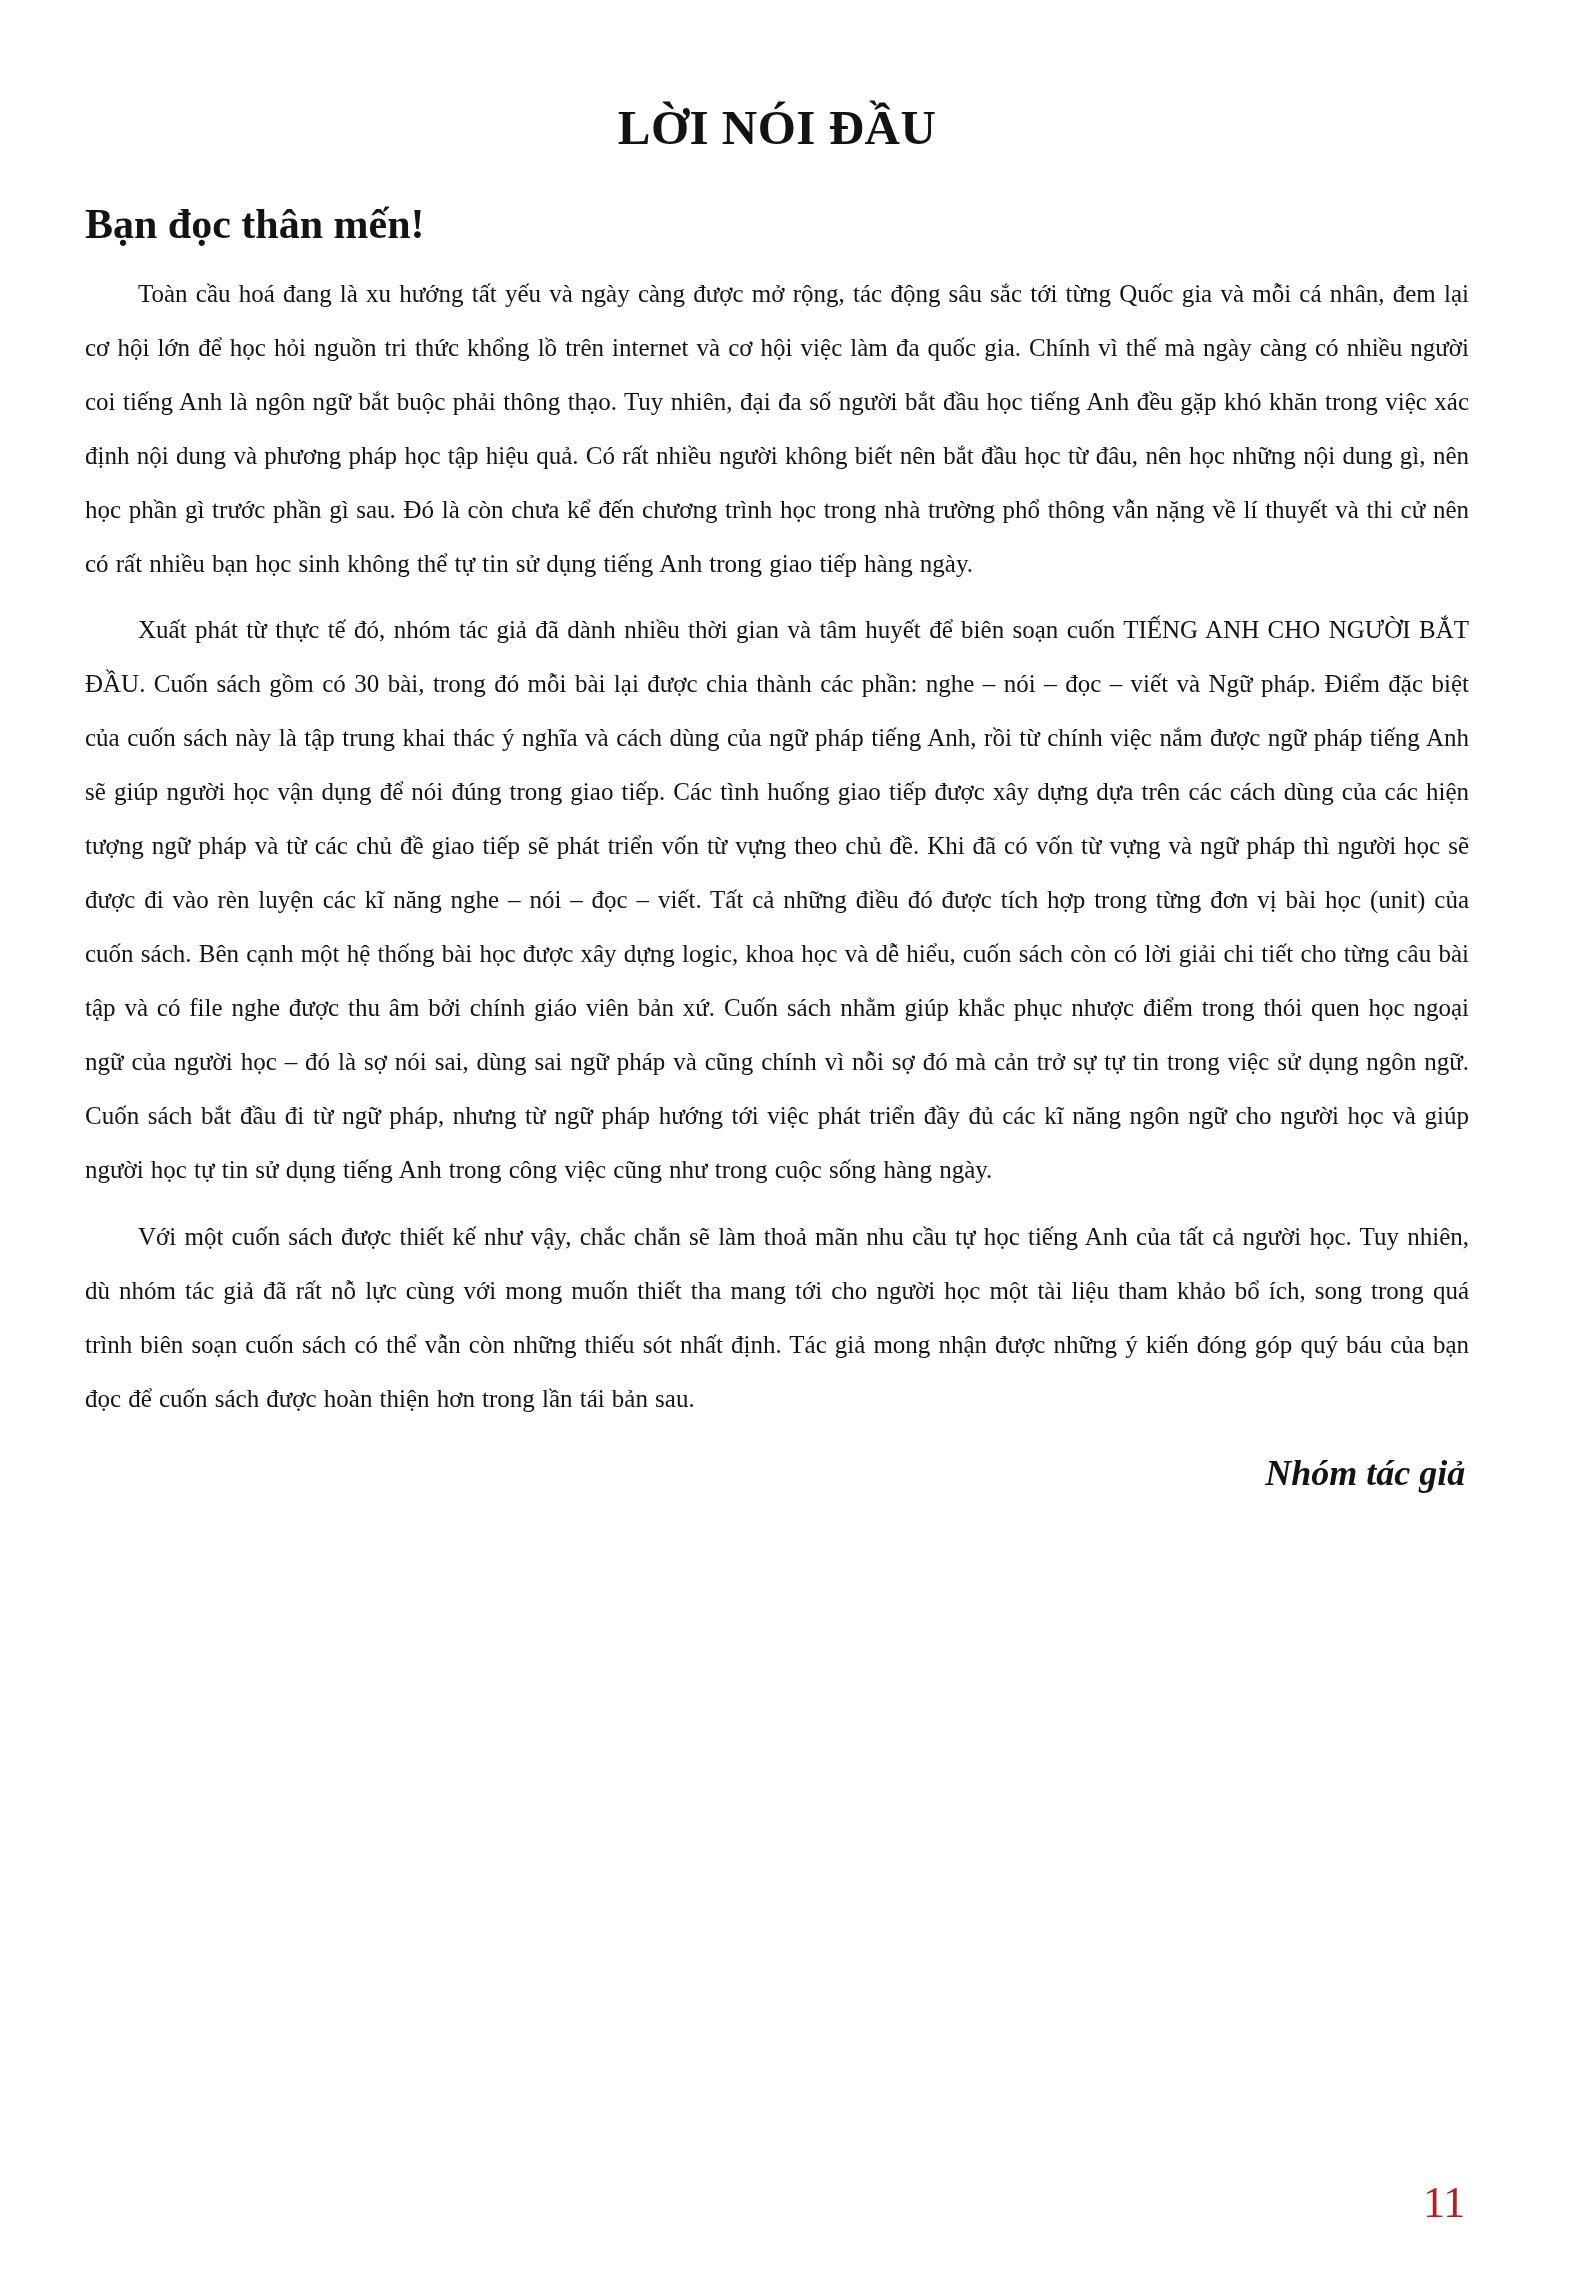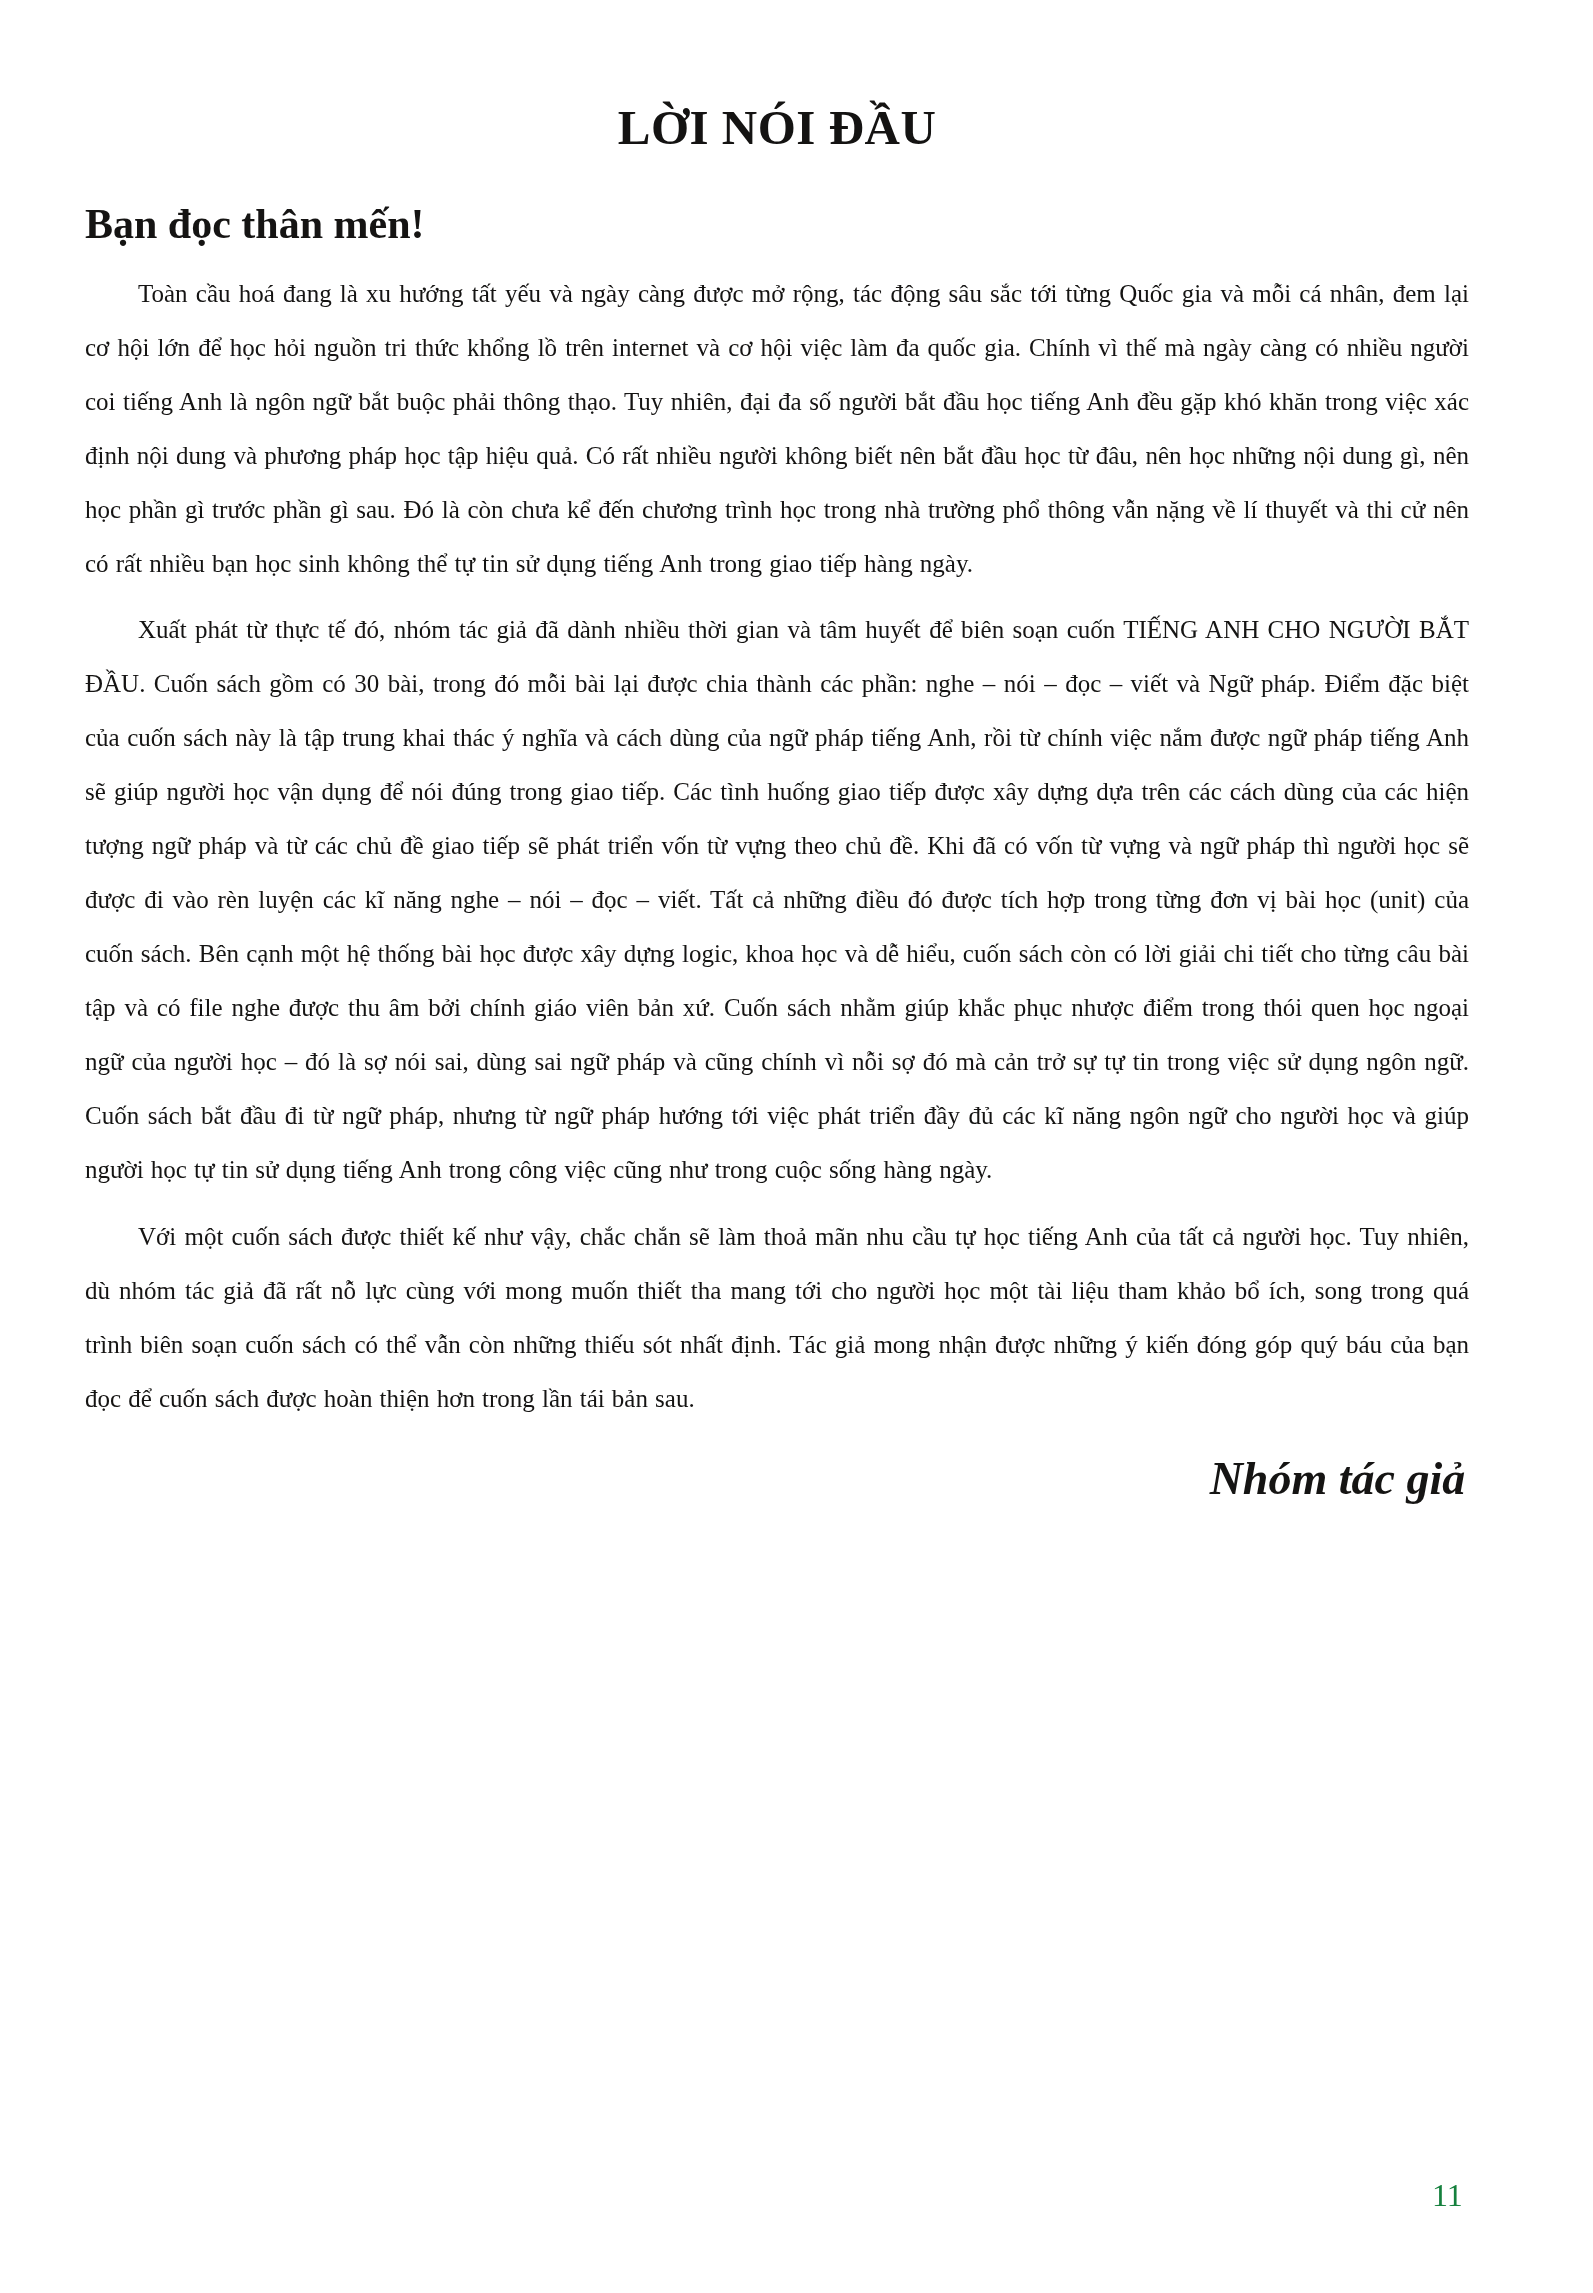--- a/index.html
+++ b/index.html
@@ -41,32 +41,31 @@
     text-align: justify;
     text-indent: 53px;
     word-spacing: 0.9px;
   }
   .body-paragraph b {
     font-weight: normal;
   }
   .signature {
     margin: 26.5px 0 0 0;
     text-align: right;
-    font-size: 46px;
+    font-size: 36px;
     font-weight: bold;
     font-style: italic;
     padding-right: 3.8px;
   }
   .page-number {
     position: absolute;
     left: 1423px;
     top: 2177px;
-    font-size: 32px;
-    color: #15803d;
-    margin-left: 9px;
+    font-size: 44px;
+    color: #b91c1c;
   }
 </style>
 </head>
 <body>
 
 <div class="page">
   <h1 class="doc-title">LỜI NÓI ĐẦU</h1>
 
   <p class="salutation">Bạn đọc thân mến!</p>
 

